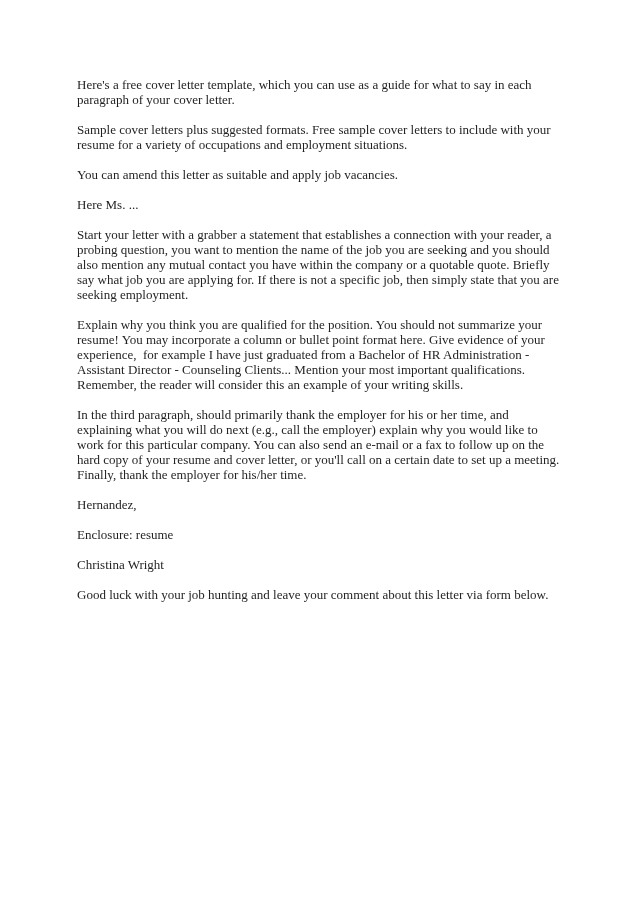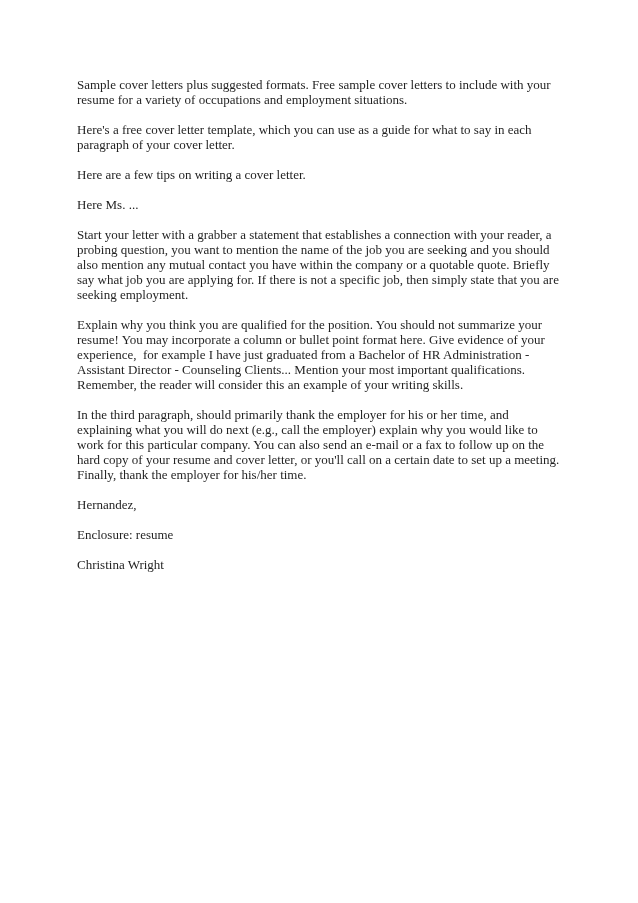--- a/index.html
+++ b/index.html
@@ -29,25 +29,25 @@
     font-size: 12.8px;
     line-height: 14px;
     white-space: pre;
     margin: 0 0 15px 0;
   }
 </style>
 </head>
 <body>
 
 <div class="page">
+  <p class="para">Here's a free cover letter template, which you can use as a guide for what to say in each
+paragraph of your cover letter.</p>
   <p class="para">Sample cover letters plus suggested formats. Free sample cover letters to include with your
 resume for a variety of occupations and employment situations.</p>
-  <p class="para">Here's a free cover letter template, which you can use as a guide for what to say in each
-paragraph of your cover letter.</p>
-  <p class="para">Here are a few tips on writing a cover letter.</p>
+  <p class="para">You can amend this letter as suitable and apply job vacancies.</p>
 
   <p class="para">Here Ms. ...</p>
 
   <p class="para">Start your letter with a grabber a statement that establishes a connection with your reader, a
 probing question, you want to mention the name of the job you are seeking and you should
 also mention any mutual contact you have within the company or a quotable quote. Briefly
 say what job you are applying for. If there is not a specific job, then simply state that you are
 seeking employment.</p>
   <p class="para">Explain why you think you are qualified for the position. You should not summarize your
 resume! You may incorporate a column or bullet point format here. Give evidence of your
@@ -56,13 +56,14 @@
 Remember, the reader will consider this an example of your writing skills.</p>
   <p class="para">In the third paragraph, should primarily thank the employer for his or her time, and
 explaining what you will do next (e.g., call the employer) explain why you would like to
 work for this particular company. You can also send an e-mail or a fax to follow up on the
 hard copy of your resume and cover letter, or you'll call on a certain date to set up a meeting.
 Finally, thank the employer for his/her time.</p>
 
   <p class="para">Hernandez,</p>
   <p class="para">Enclosure: resume</p>
   <p class="para">Christina Wright</p>
+  <p class="para">Good luck with your job hunting and leave your comment about this letter via form below.</p>
 </div>
 
 </body></html>

